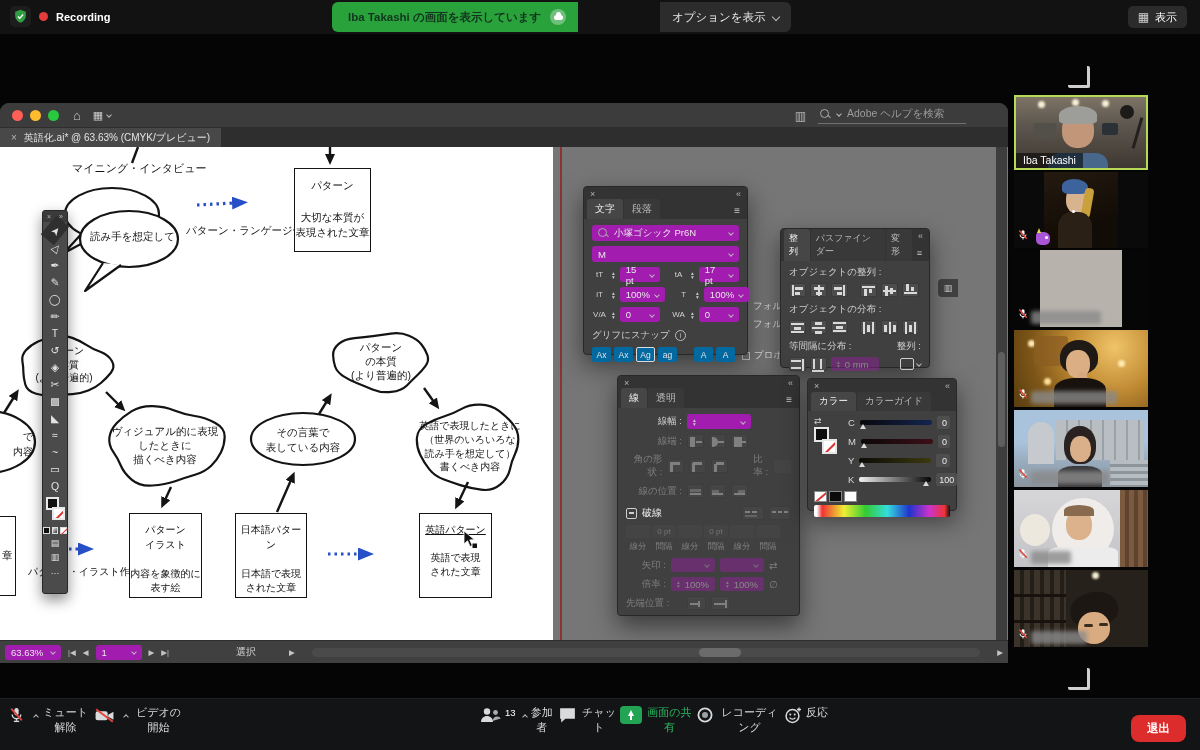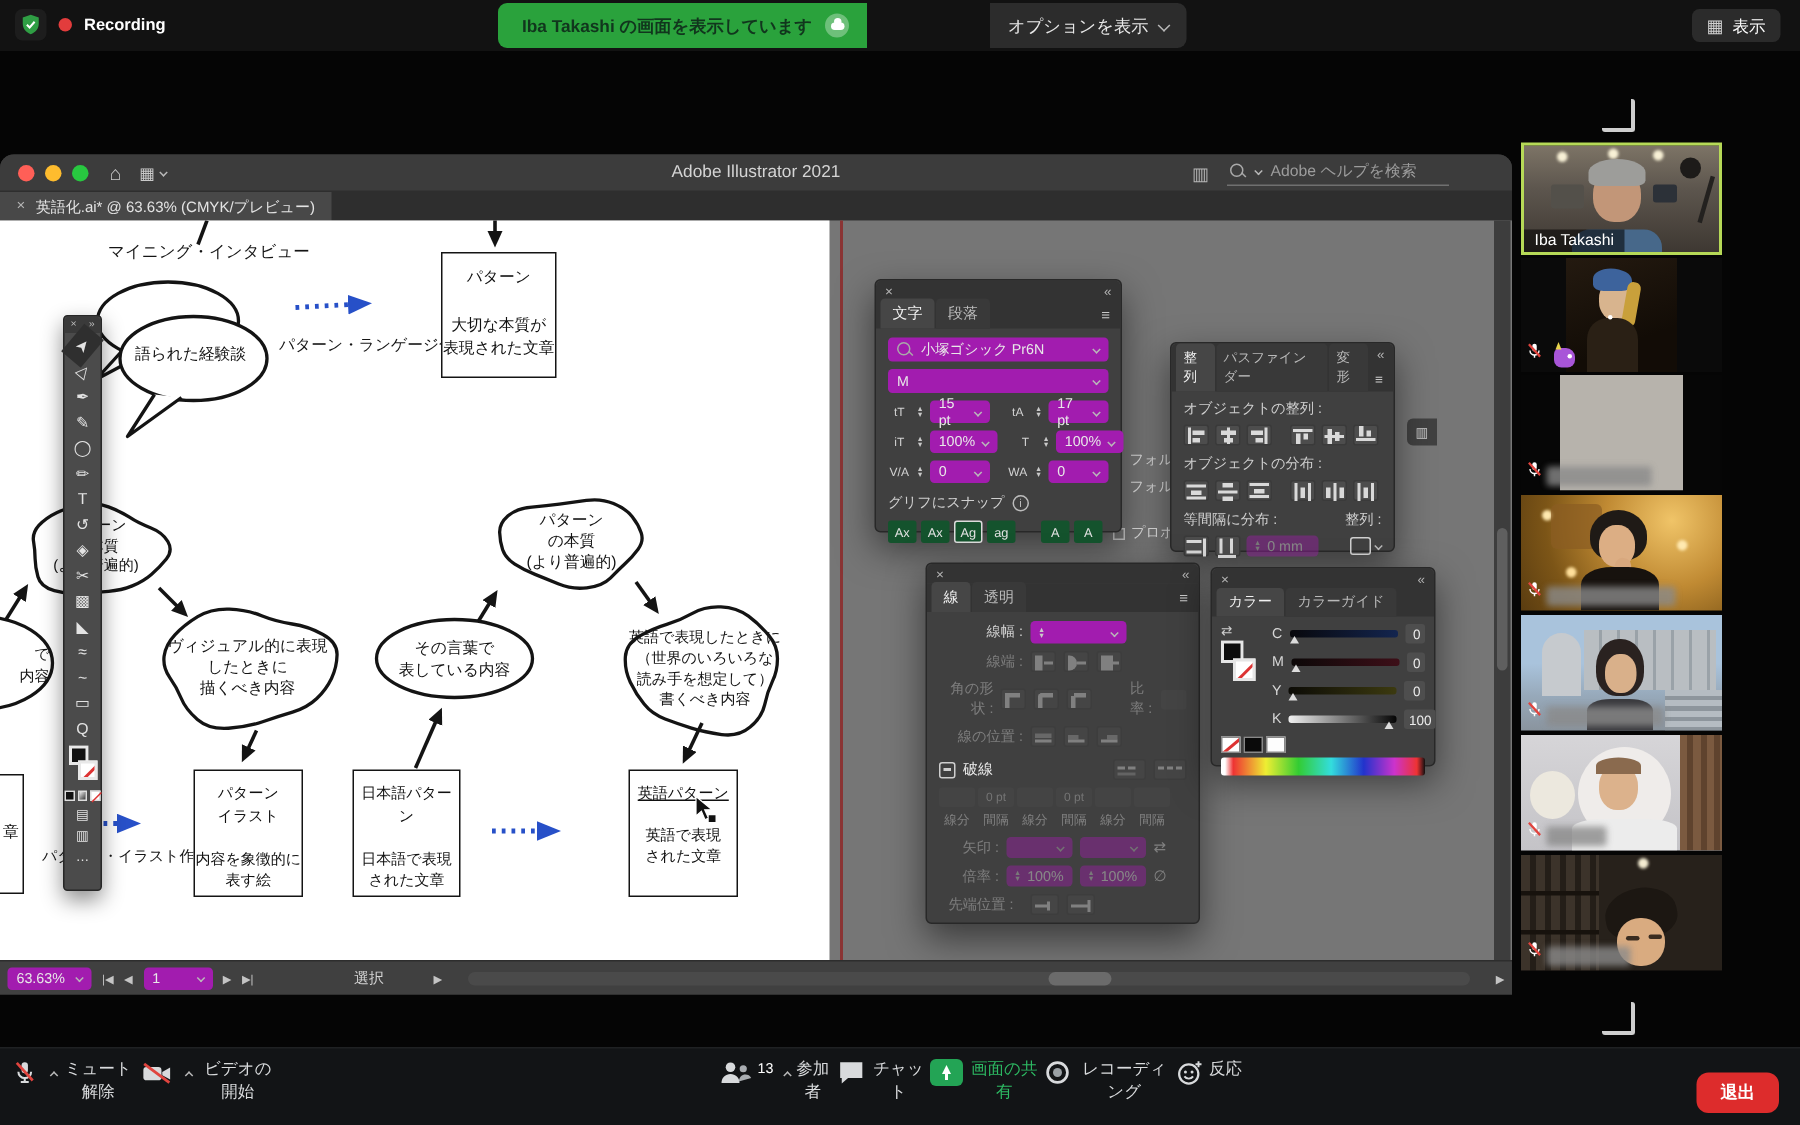--- a/index.html
+++ b/index.html
@@ -84,21 +84,21 @@
 .p-tab{padding:3px 8px 3px;background:#393939;color:#b9b9b9;border-radius:3px 3px 0 0}
 .p-tab.act{background:#464646;color:#f2f2f2}
 .p-menu{margin-left:auto;color:#c9c9c9;padding:0 4px 3px}
 .p-body{padding:6px 8px}
 .prow{display:flex;align-items:center;gap:5px;margin-bottom:5px}
 .p-lbl{font-size:9.5px;color:#cfcfcf}
 .gi{font-size:8px;color:#d2d2d2;width:15px;text-align:center;flex:none}
 .stpr{display:flex;flex-direction:column;line-height:4px;font-size:5.5px;color:#c9c9c9;flex:none}
 .p-ic{width:17px;height:14px;background:#4d4d4d;border:1px solid #3a3a3a;border-radius:2px;position:relative;flex:none}
 .p-ic i{position:absolute;background:#d9d9d9}
-.abtn{width:19px;height:15px;background:#14532d;border-radius:2px;display:flex;align-items:center;justify-content:center;
+.abtn{width:19px;height:15px;background:#0369a1;border-radius:2px;display:flex;align-items:center;justify-content:center;
   font-size:8.5px;color:#e3e3e3}
 .abtn.sel{border:1px solid #dcdcdc}
 .dis{opacity:.42}
 .c-track{position:relative;width:72px;height:5px;border-radius:2px;flex:none}
 .c-th{position:absolute;top:4px;width:0;height:0;border-left:3.5px solid transparent;border-right:3.5px solid transparent;
   border-bottom:5px solid #dcdcdc}
 .c-val{width:24px;height:13px;background:#4e4e4e;border-radius:2px;font-size:9px;display:flex;align-items:center;
   justify-content:flex-end;padding:0 3px;color:#ececec;margin-left:auto}
 .spec{height:12px;border-radius:2px;background:linear-gradient(90deg,#fff 0 2%,#e33 6%,#ee3 22%,#3c3 38%,#3dd 54%,#23c 70%,#c3c 85%,#e33 96%,#111 100%)}
 .eye{width:12px;height:8px;border:1.2px solid #cfcfcf;border-radius:50%;position:relative;flex:none}
@@ -167,21 +167,20 @@
   <div class="aiwin">
     <div class="aititle">
       <span class="tl" style="background:#ff5f57;margin-left:12px"></span>
       <span class="tl" style="background:#febc2e;margin-left:7px"></span>
       <span class="tl" style="background:#28c840;margin-left:7px"></span>
       <span style="margin-left:14px;font-size:13px">⌂</span>
       <span style="margin-left:12px;font-size:11px;display:flex;align-items:center;gap:4px">
         <span>▦</span>
           <span class="chv sm"></span>
       </span>
-      <span class="ttl">Adobe Illustrator 2021</span>
       <div class="airight">
         <span style="font-size:12px">▥</span>
         <div class="search">
           <span class="mag"></span>
             <span class="chv sm"></span>
           <span>Adobe ヘルプを検索</span>
         </div>
       </div>
     </div>
     <div class="aitabs">
@@ -228,21 +227,21 @@
         <line x1="468" y1="335" x2="459" y2="354" marker-end="url(#mB)"></line>
       </g>
       <g stroke="#2750c8" stroke-width="3.2" stroke-dasharray="2.5 4" fill="none">
         <line x1="197" y1="58" x2="234" y2="56" marker-end="url(#mBlue)"></line>
         <line x1="56" y1="402" x2="80" y2="402" marker-end="url(#mBlue)"></line>
         <line x1="328" y1="407" x2="360" y2="407" marker-end="url(#mBlue)"></line>
       </g>
     </svg>
 
     <div class="dlab" style="left:72px;top:58px;font-size:11px">マイニング・インタビュー</div>
-    <div class="dlab" style="left:90px;top:126px;font-size:10.5px">語られた経験談</div>
+    <div class="dlab" style="left:90px;top:126px;font-size:10.5px">読み手を想定して</div>
     <div class="dlab" style="left:186px;top:120px;font-size:10.5px">パターン・ランゲージ化</div>
     <div class="dbox" style="left:294px;top:65px;width:77px;height:84px;font-size:10.5px;line-height:1.5">パターン
 
 大切な本質が
 表現された文章</div>
     <div class="dlab" style="left:16px;top:241px;width:96px;text-align:center;font-size:10px;line-height:1.35">パターン
 の本質
 (より普遍的)</div>
     <div class="dlab" style="left:-45px;top:326px;width:78px;text-align:right;font-size:10px;line-height:1.5">で
 内容</div>
@@ -659,21 +658,21 @@
           <div class="fld" style="width:44px;height:14px">
             <span class="stpr">
                 <span>▴</span>
                 <span>▾</span>
               </span>
             <span>100%</span>
           </div>
           <span>∅</span>
         </div>
         <div class="prow dis">
-          <span class="p-lbl" style="width:56px;text-align:center">先端位置 :</span>
+          <span class="p-lbl" style="width:56px;text-align:left">先端位置 :</span>
           <span class="p-ic" style="width:19px">
               <i style="left:2px;top:6px;width:10px;height:2px"></i>
               <i style="left:10px;top:4px;width:2px;height:6px"></i>
             </span>
           <span class="p-ic" style="width:19px">
               <i style="left:2px;top:6px;width:12px;height:2px"></i>
               <i style="left:13px;top:3px;width:2px;height:8px"></i>
             </span>
         </div>
       </div>

